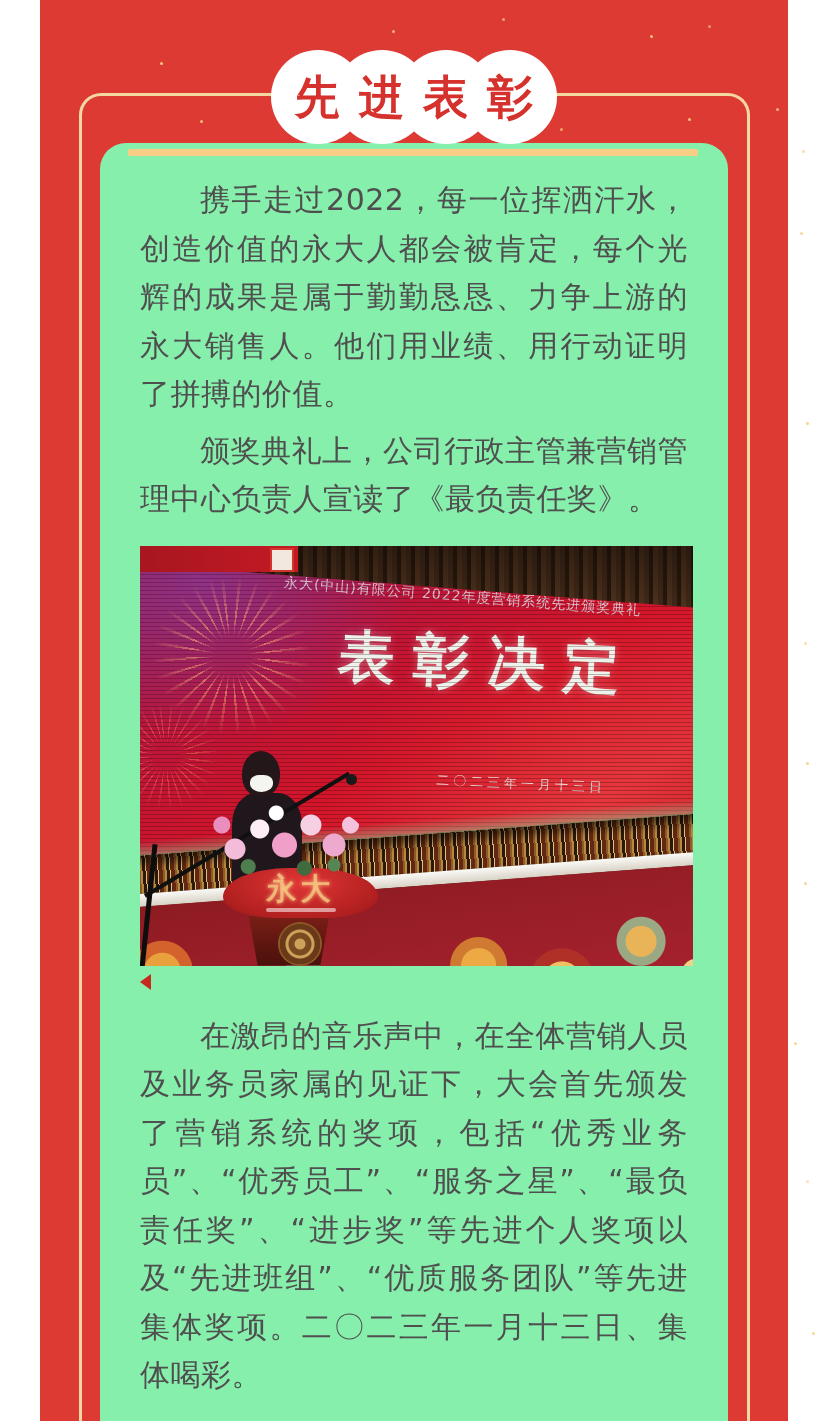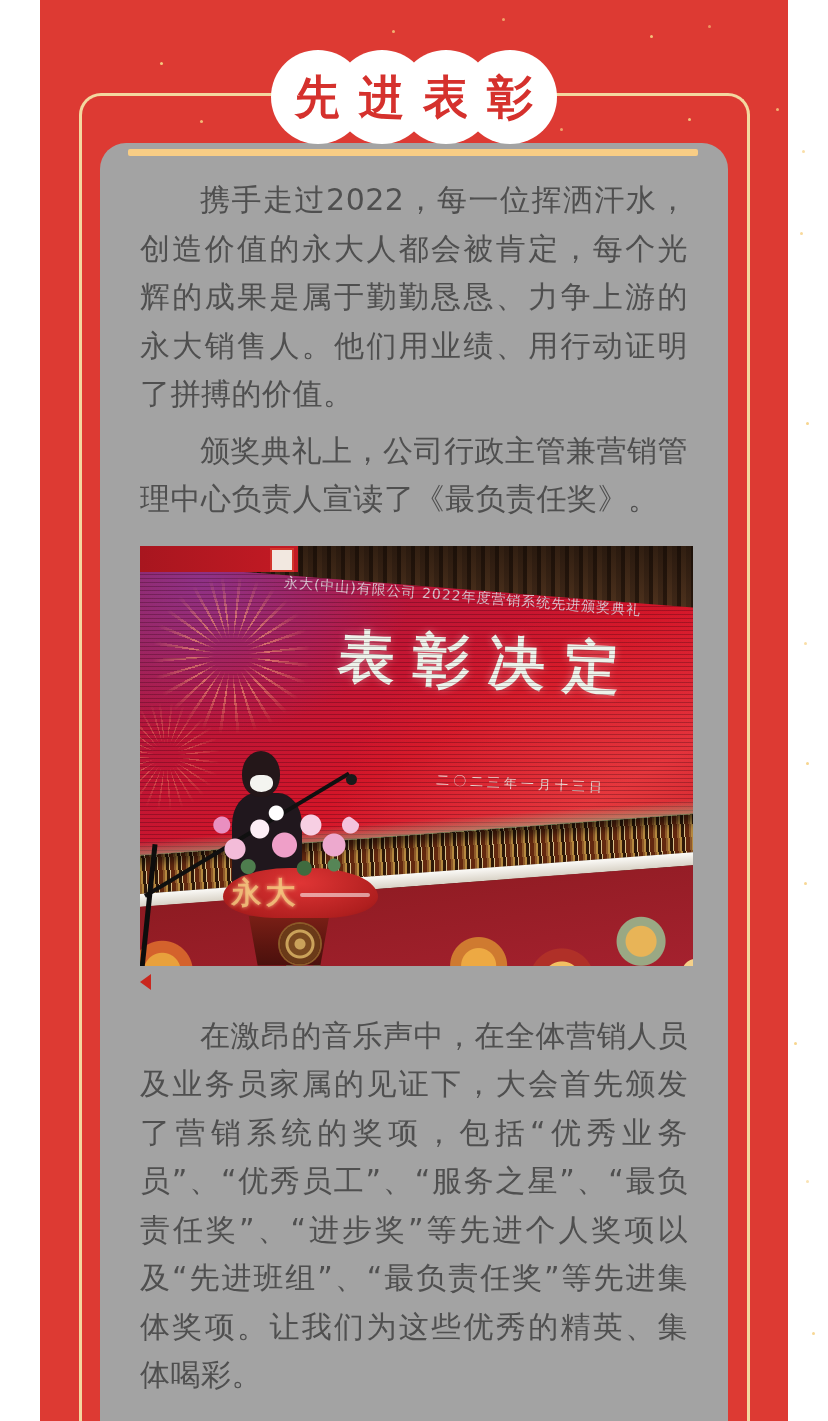--- a/index.html
+++ b/index.html
@@ -32,21 +32,21 @@
 
   
   .badge{position:absolute; left:271px; top:50px; display:flex; z-index:5;}
   .badge-circle{width:94px; height:94px; border-radius:50%; background:#fff;
     display:flex; align-items:center; justify-content:center;}
   .badge-circle + .badge-circle{margin-left:-30px;}
   .badge-char{font-size:46px; font-weight:bold; color:var(--badge-text); line-height:1;}
 
   
   .card{position:absolute; left:100px; top:143px; width:628px; height:1278px;
-    background:#a3a3a3; border-radius:26px 26px 0 0; z-index:4;}
+    background:#86efac; border-radius:26px 26px 0 0; z-index:4;}
   .gold-bar{position:absolute; left:28px; top:6px; width:570px; height:7px;
     background:var(--gold-bar); border-radius:2px;}
 
   .content{position:absolute; left:40px; top:33px; width:548px; color:var(--text);
     font-size:30px; line-height:48.5px; text-align:justify; text-justify:inter-character;}
   .content p{text-indent:2em; letter-spacing:.5px; margin:0 0 8px;}
 
   
   .photo{position:relative; width:553px; height:420px; margin:22px 0 0 0; overflow:hidden;
     background:#33200f;}
@@ -121,21 +121,21 @@
       radial-gradient(circle at 80% 55%, #eda9ce 0 11px, transparent 12px),
       radial-gradient(circle at 12% 30%, #e98fc0 0 8px, transparent 9px),
       radial-gradient(circle at 90% 30%, #f4c2dc 0 8px, transparent 9px),
       radial-gradient(circle at 45% 15%, #ffffff 0 7px, transparent 8px),
       radial-gradient(circle at 28% 82%, #4e7d4e 0 7px, transparent 8px),
       radial-gradient(circle at 62% 84%, #3f6b3f 0 7px, transparent 8px),
       radial-gradient(circle at 80% 80%, #568556 0 6px, transparent 7px);}
   .podium-top{position:absolute; left:83px; top:322px; width:155px; height:50px; z-index:5;
     background:radial-gradient(ellipse at 50% 30%, #e03535, #b01f1f 75%, #8e1616);
     border-radius:45% 45% 35% 35% / 60% 60% 45% 45%;
-    display:flex; flex-direction:row; align-items:center; justify-content:center;}
+    display:flex; flex-direction:column; align-items:center; justify-content:center;}
   .podium-label{font-size:30px; font-weight:bold; color:rgba(244,206,130,.75); line-height:1;
     text-shadow:0 0 4px rgba(255,220,150,.8); filter:blur(.6px); letter-spacing:4px;}
   .podium-subline{width:70px; height:4px; margin-top:4px; background:rgba(255,255,255,.55); border-radius:2px;}
   .podium-body{position:absolute; left:93px; top:370px; width:112px; height:50px; z-index:4;
     clip-path:polygon(14% 0, 86% 0, 78% 100%, 22% 100%);
     background:linear-gradient(180deg,#7a1f16,#5c150f 60%,#4a100c);}
   .medallion{position:absolute; left:140px; top:378px; width:40px; height:40px; border-radius:50%; z-index:5;
     background:radial-gradient(circle, #caa25a 0 5px, #7a4a20 6px 11px, #caa25a 12px 14px, #6a3a18 15px 20px);
     box-shadow:0 0 0 2px #8a5a28;}
 
@@ -202,16 +202,16 @@
         </div>
         <div class="podium-body"></div>
         <div class="medallion"></div>
         <div class="mic-boom"></div>
         <div class="mic-head"></div>
         <div class="mic-pole"></div>
       </div>
 
       <div class="carousel-arrow"></div>
 
-      <p class="after-photo">在激昂的音乐声中，在全体营销人员及业务员家属的见证下，大会首先颁发了营销系统的奖项，包括“优秀业务员”、“优秀员工”、“服务之星”、“最负责任奖”、“进步奖”等先进个人奖项以及“先进班组”、“最负责任奖”等先进集体奖项。让我们为这些优秀的精英、集体喝彩。</p>
+      <p class="after-photo">在激昂的音乐声中，在全体营销人员及业务员家属的见证下，大会首先颁发了营销系统的奖项，包括“优秀业务员”、“优秀员工”、“服务之星”、“最负责任奖”、“进步奖”等先进个人奖项以及“先进班组”、“优质服务团队”等先进集体奖项。二〇二三年一月十三日、集体喝彩。</p>
     </div>
   </div>
 </div>
 
 </body></html>

